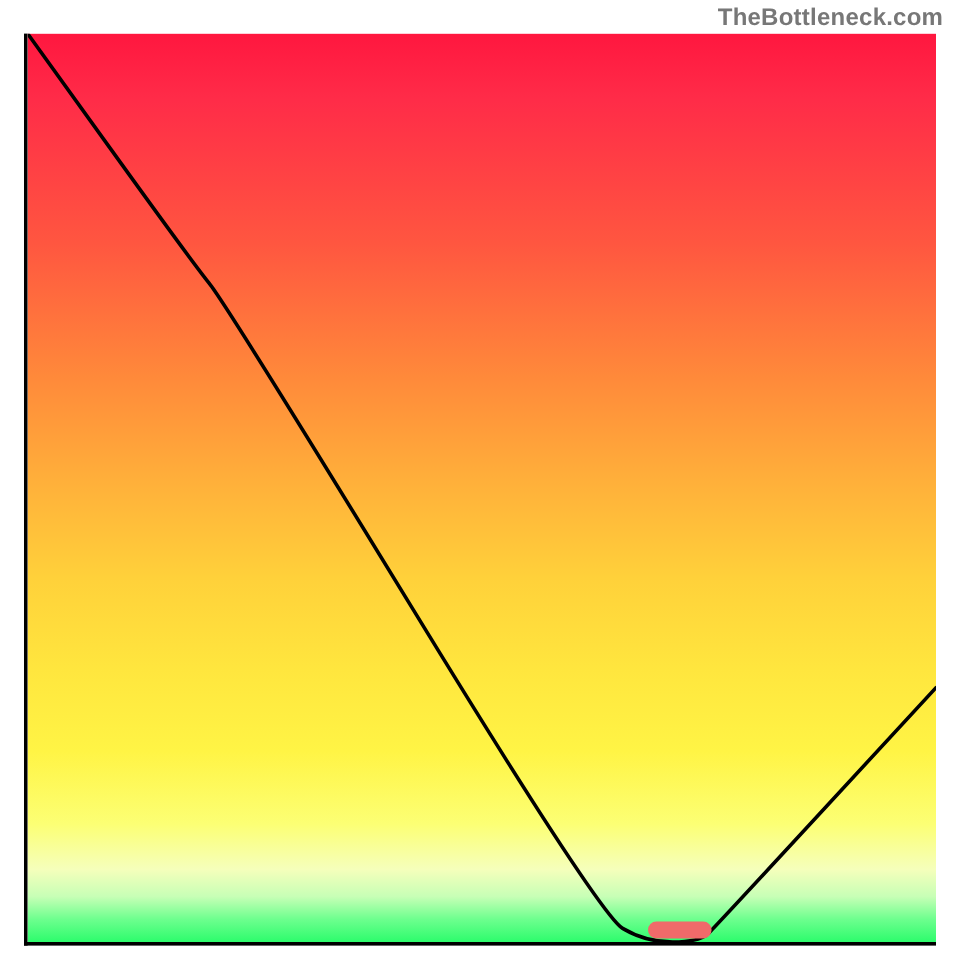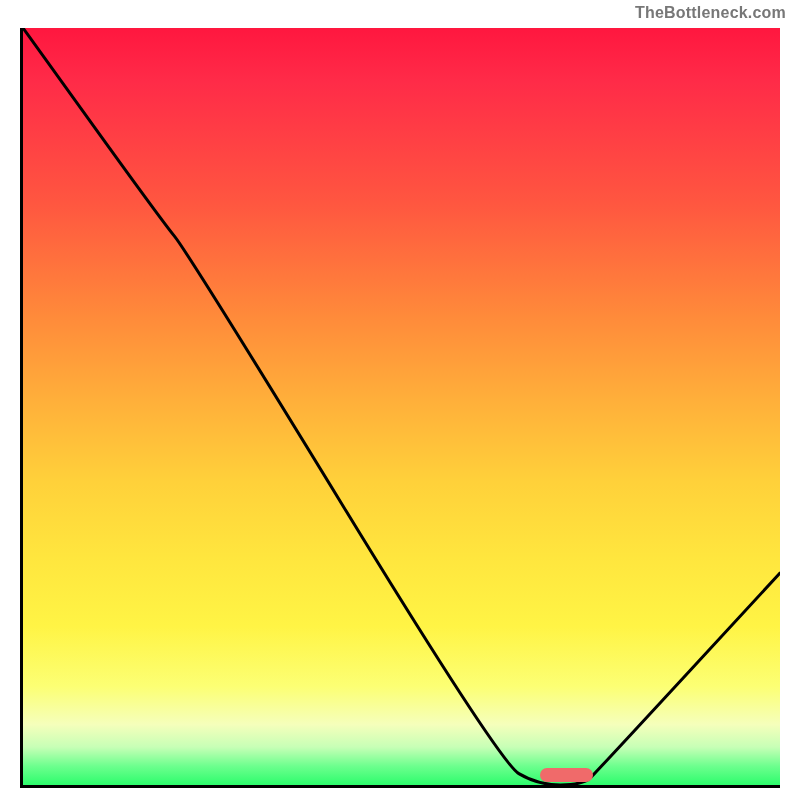--- a/index.html
+++ b/index.html
@@ -12,21 +12,21 @@
   }
   .chart-wrap {
     position: relative;
     width: 800px;
     height: 800px;
   }
   .watermark {
     position: absolute;
     top: 4px;
     right: 14px;
-    font-size: 16px;
+    font-size: 20px;
     font-weight: bold;
     color: #777;
     letter-spacing: 0.2px;
   }
   .plot {
     position: absolute;
     left: 20px;
     top: 28px;
     width: 760px;
     height: 760px;

